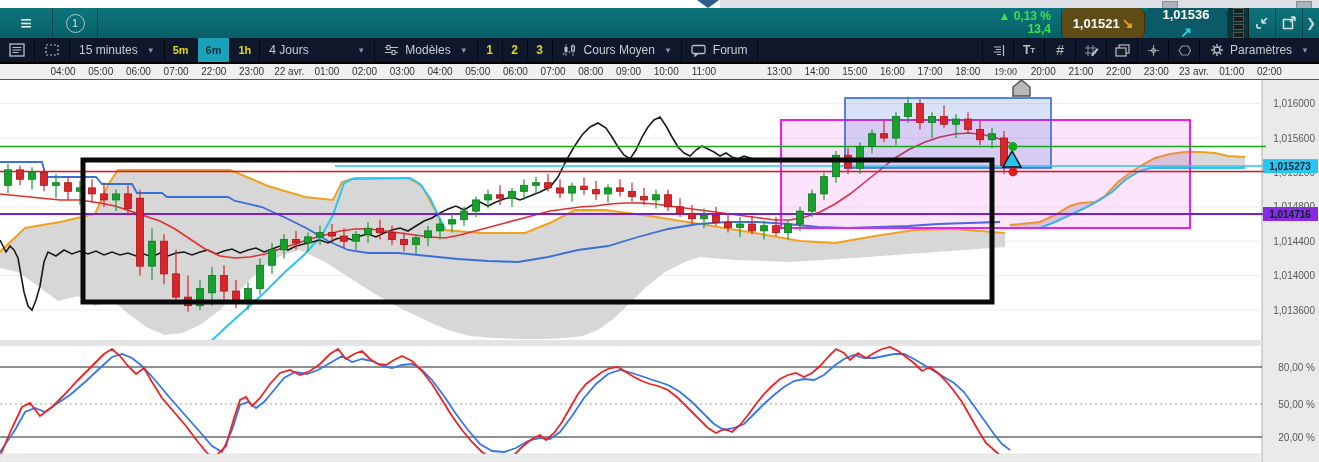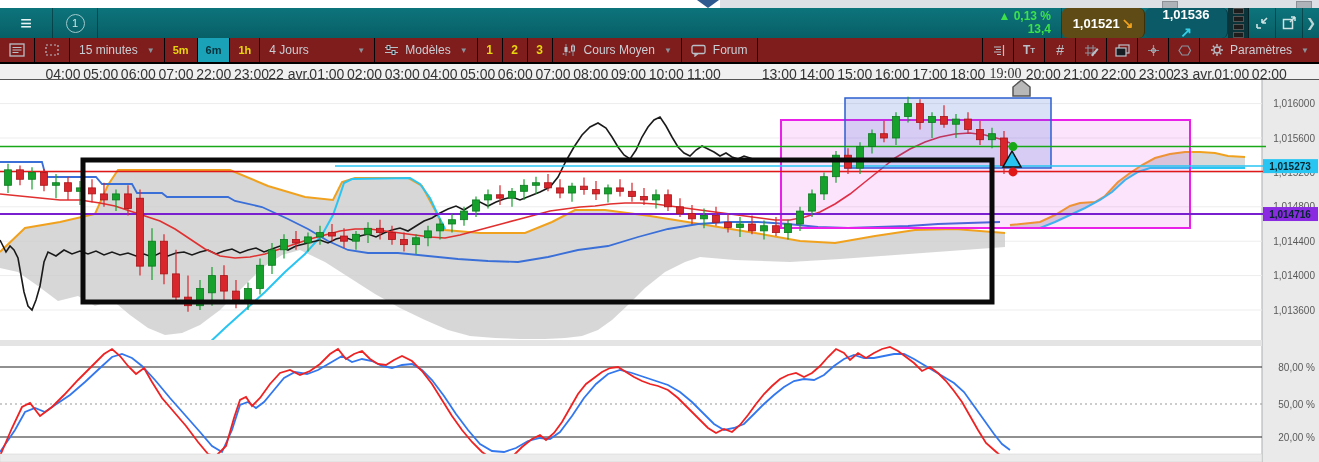--- a/index.html
+++ b/index.html
@@ -32,34 +32,34 @@
      font-size:13px;font-weight:bold;border-radius:6px;}
   #bid-box{background:#5e4b15;border-right:1px solid #3c3009;}
   #ask-box{background:#0a5a68;border-right:1px solid rgba(0,0,0,.4);flex-direction:column;}
   .arrow-dn{color:#f2a21c;font-size:14px;font-weight:bold;}
   .arrow-up{color:#35d0e8;font-size:14px;font-weight:bold;}
   #depth-icon{width:20px;display:flex;flex-direction:column;gap:2px;align-items:center;justify-content:center;background:#0a333a;}
   #depth-icon i{width:9px;height:4px;background:#1d1d1d;border:1px solid #555;display:block;}
   .win-icon{width:26px;color:#cfe3e5;}
   #chevron-right{width:16px;font-size:12px;color:#bcd6d8;}
   
-  #toolbar{top:38px;left:0;width:1319px;height:26px;background:#7f1d1d;display:flex;align-items:stretch;
+  #toolbar{top:38px;left:0;width:1319px;height:26px;background:#0f172a;display:flex;align-items:stretch;
      border-bottom:2px solid #000;box-sizing:border-box;color:#c9ced4;font-size:12px;}
   .tool-btn{display:flex;align-items:center;gap:6px;padding:0 9px;border-right:1px solid #04070b;cursor:pointer;white-space:nowrap;}
   .caret{font-size:8px;color:#8a949c;margin-left:3px;}
   .tf{padding:0 8px;font-weight:bold;color:#e8d60c;font-size:11px;}
   .tf.active{background:#1aa3b8;color:#07313a;}
   .num-btn{width:24px;justify-content:center;color:#e8d60c;font-weight:bold;padding:0;}
   #toolbar-right{margin-left:auto;display:flex;align-items:stretch;}
   .icon-btn{width:30px;display:flex;align-items:center;justify-content:center;border-left:1px solid #04070b;cursor:pointer;color:#b9c0c7;}
   .icon-btn svg{display:block;}
   #params-btn{display:flex;align-items:center;gap:6px;padding:0 10px;border-left:1px solid #04070b;cursor:pointer;}
   
   #timeaxis{top:64px;left:0;width:1319px;height:16px;background:#f0f0f0;border-bottom:1px solid #555;box-sizing:border-box;}
-  #timeaxis span{position:absolute;top:2px;font-size:14px;color:#333;transform:translateX(-50%);}
+  #timeaxis span{position:absolute;top:2px;font-size:10px;color:#333;transform:translateX(-50%);}
   #chart{top:80px;left:0;}
 </style>
 </head>
 <body>
 
 <div class="abs" id="winstrip">
   <div class="right"></div>
   <div class="tri"></div>
   <div class="wbtn" style="left:1162px;"></div>
   <div class="wbtn" style="left:1296px;"></div>

